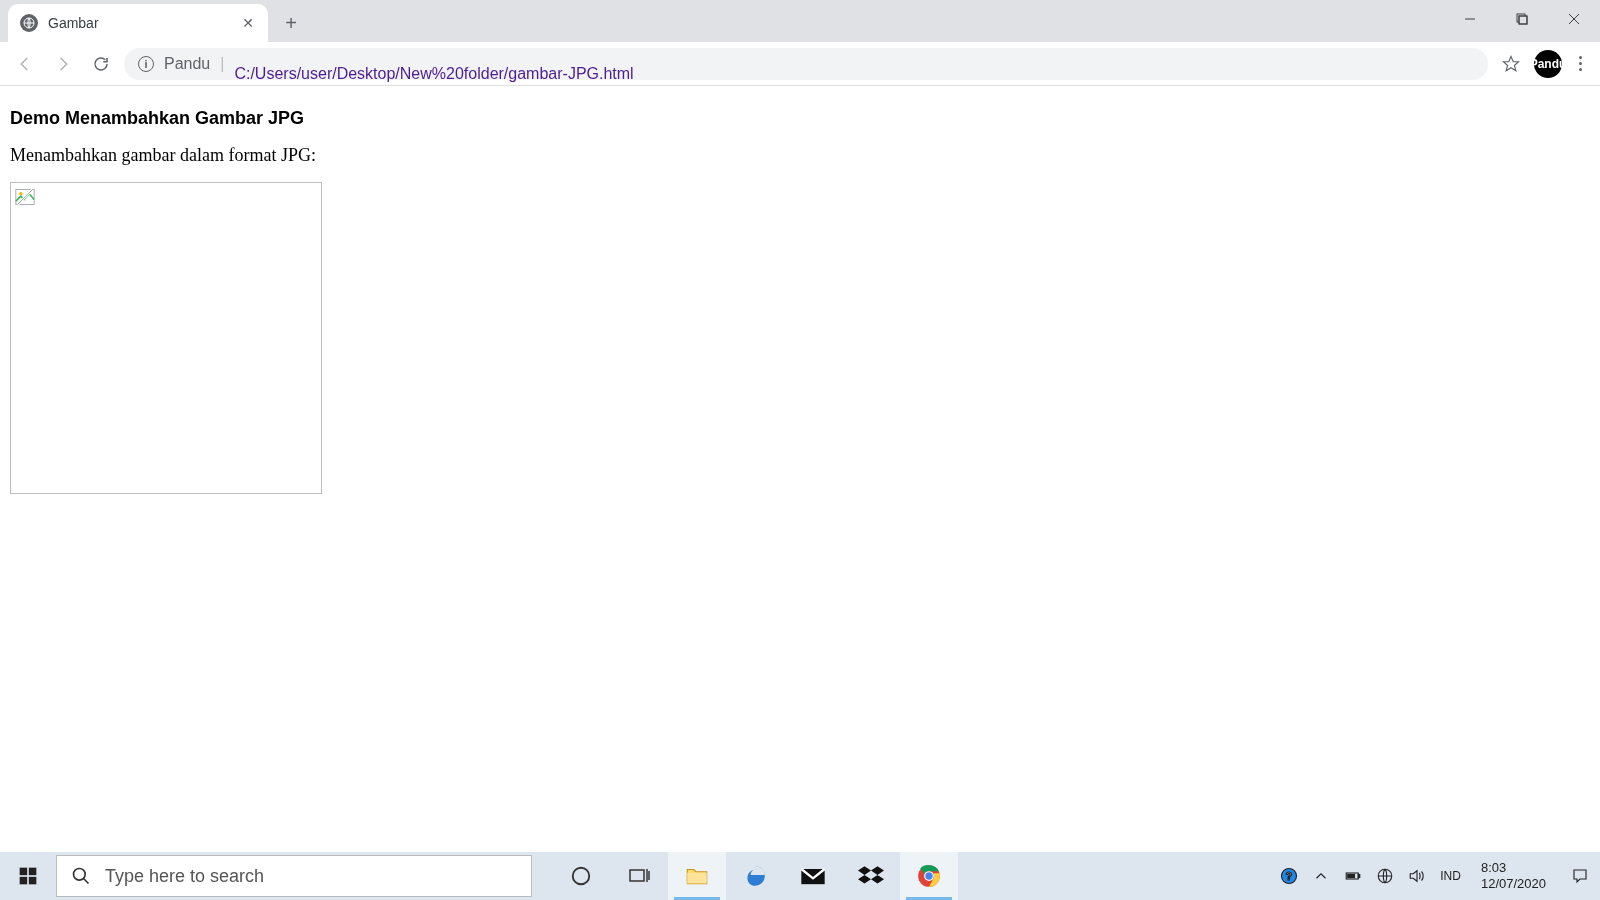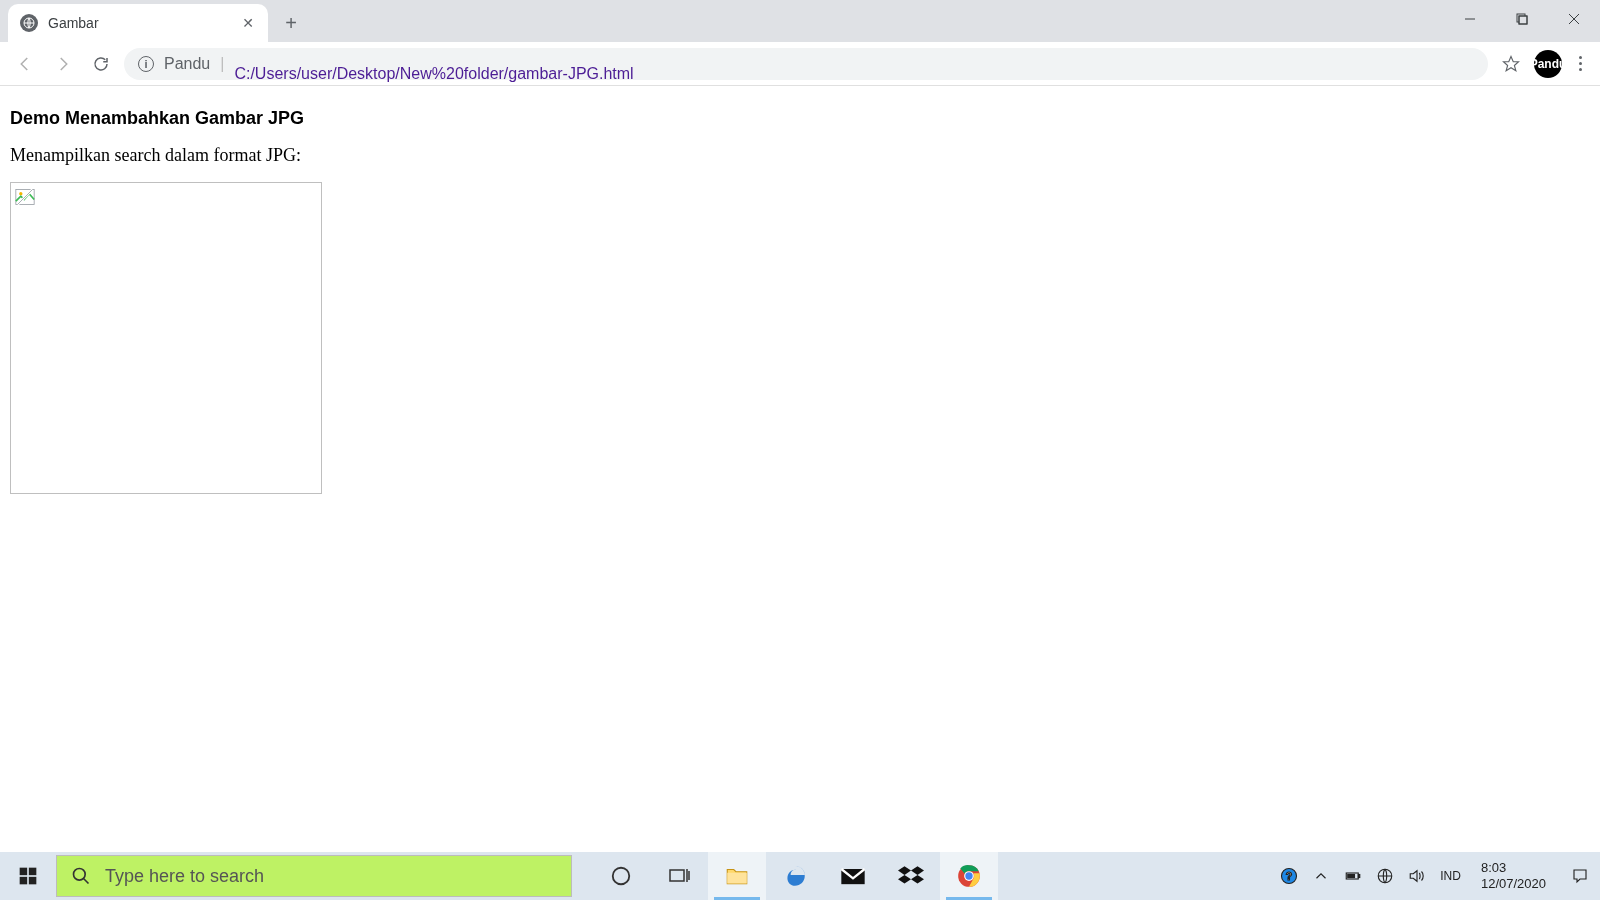--- a/index.html
+++ b/index.html
@@ -32,21 +32,21 @@
   
   .page{padding:10px;}
   .page h2{font-family:Liberation Sans, sans-serif;font-weight:bold;font-size:18px;margin:12px 0;}
   .page p{font-family:"Times New Roman",serif;font-size:18px;margin:16px 0;}
   .broken-img{width:312px;height:312px;border:1px solid #bfbfbf;position:relative;}
   .broken-img .icon{position:absolute;top:4px;left:4px;width:20px;height:20px;}
   
   .taskbar{position:absolute;bottom:0;left:0;right:0;height:48px;background:#dde6ef;display:flex;align-items:center;}
   .start{width:56px;height:48px;display:flex;align-items:center;justify-content:center;}
   .start svg{width:20px;height:20px;fill:#222;}
-  .searchbox{height:42px;width:516px;background:#bef264;border:1px solid #bcbcbc;display:flex;align-items:center;padding:0 14px;gap:14px;font-size:18px;color:#555;}
+  .searchbox{height:42px;width:476px;background:#ffffff;border:1px solid #bcbcbc;display:flex;align-items:center;padding:0 14px;gap:14px;font-size:18px;color:#555;}
   .searchbox svg{width:20px;height:20px;stroke:#333;fill:none;stroke-width:2;}
   .task-icons{display:flex;align-items:center;height:100%;margin-left:20px;gap:0;}
   .task-icons .ico{width:58px;height:48px;display:flex;align-items:center;justify-content:center;position:relative;}
   .task-icons .ico.active{background:rgba(255,255,255,0.5);}
   .task-icons .ico.active::after{content:"";position:absolute;bottom:0;left:6px;right:6px;height:3px;background:#76b9ed;}
   .tray{margin-left:auto;display:flex;align-items:center;height:100%;gap:14px;padding-right:6px;color:#222;font-size:13px;}
   .tray .clock{line-height:1.2;margin:0 6px;}
   .tray svg{width:18px;height:18px;stroke:#222;fill:none;stroke-width:1.5;}
   .tray .lang{font-size:12px;}
   .tray .notif{width:28px;height:48px;display:flex;align-items:center;justify-content:center;}
@@ -121,21 +121,21 @@
     <div class="kebab">
         <span></span>
         <span></span>
         <span></span>
       </div>
   </div>
 </div>
 
 <div class="page">
   <h2>Demo Menambahkan Gambar JPG</h2>
-  <p>Menampilkan search dalam format JPG:</p>
+  <p>Menambahkan gambar dalam format JPG:</p>
   <div class="broken-img">
     <span class="icon">
       <svg viewBox="0 0 24 24">
           <rect x="1" y="3" width="22" height="18" fill="#fff" stroke="#9aa0a6"></rect>
           <polyline points="1 17 7 11 11 15 17 8 23 15" fill="none" stroke="#3cba54" stroke-width="2"></polyline>
           <circle cx="7" cy="8" r="2" fill="#f4b400"></circle>
           <line x1="3" y1="21" x2="21" y2="3" stroke="#fff" stroke-width="3"></line>
           <line x1="3" y1="21" x2="21" y2="3" stroke="#9aa0a6" stroke-width="1"></line>
         </svg>
     </span>

